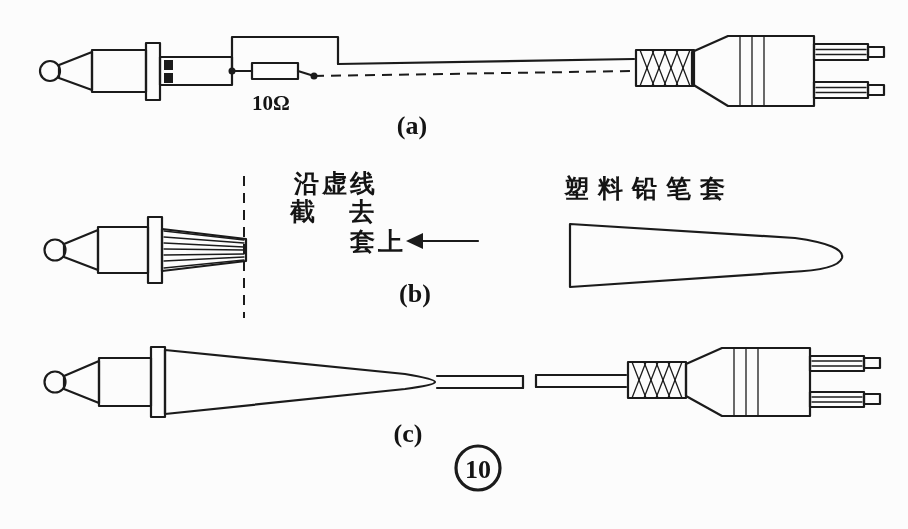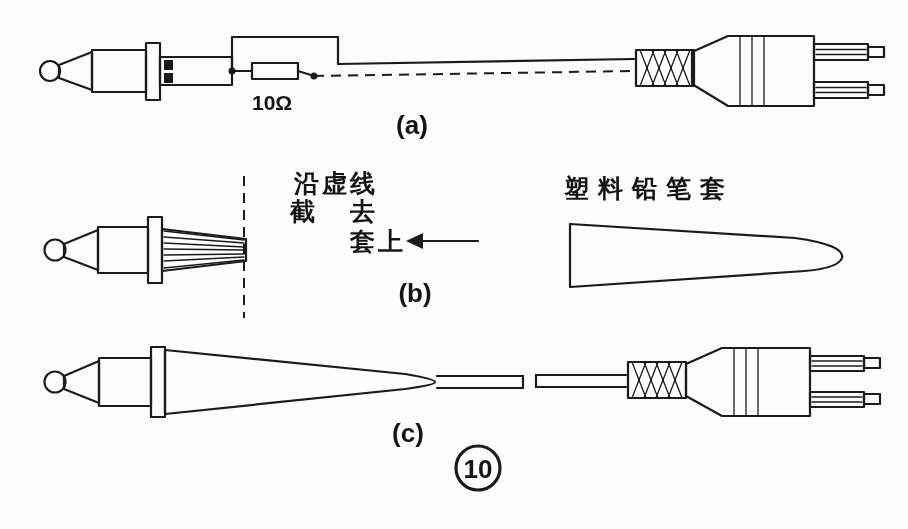--- a/index.html
+++ b/index.html
@@ -1,21 +1,21 @@
 <!DOCTYPE html>
 <html><head>
 <meta charset="utf-8">
 <style>
   html,body{margin:0;padding:0;background:#e8e8e8;}
   .canvas{
     position:relative;
     width:908px;height:529px;
     background:#fcfcfc;
     overflow:hidden;
-    font-family:Liberation Sans, sans-serif;
+    font-family:Liberation Serif, serif;
   }
   svg{position:absolute;left:0;top:0;}
   .ink{stroke:#1b1b1b;fill:none;stroke-width:2.2;stroke-linecap:round;stroke-linejoin:round;}
   .thin{stroke:#1b1b1b;fill:none;stroke-width:1.3;stroke-linecap:round;}
   .solidfill{fill:#1b1b1b;stroke:none;}
   .dashed{stroke:#1b1b1b;fill:none;stroke-width:2;stroke-dasharray:10 7;}
   text{fill:#141414;}
   .cjk{font-size:25px;font-weight:bold;letter-spacing:3px;}
   .cap{font-size:26px;font-weight:bold;}
   .small{font-size:21px;font-weight:bold;}

